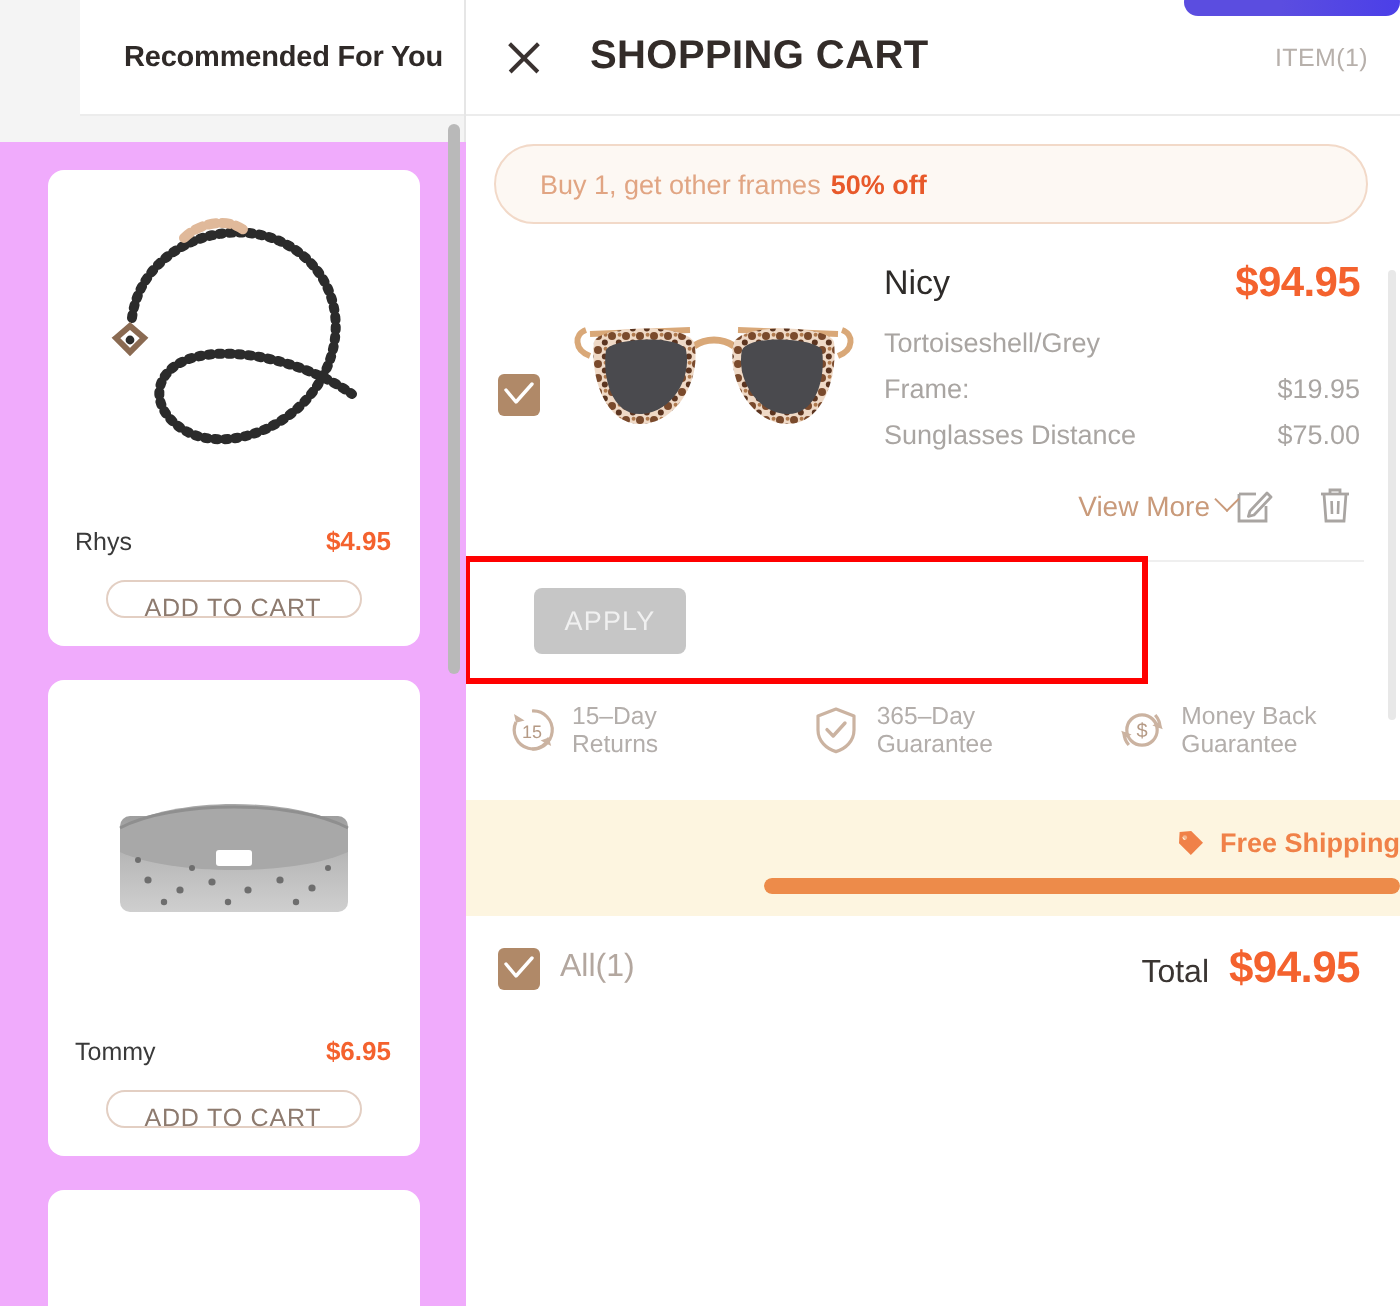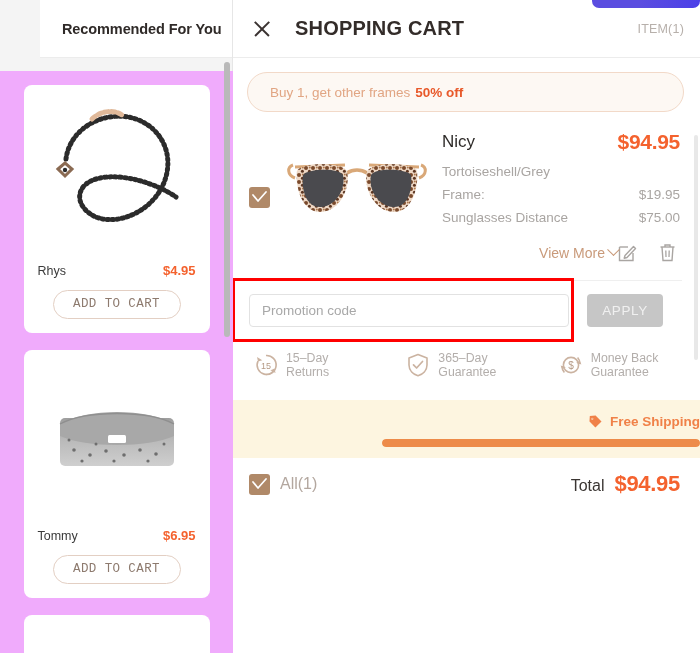--- a/index.html
+++ b/index.html
@@ -98,31 +98,31 @@
   .prod-price {
     font-size: 13px;
     font-weight: bold;
     color: #f4622e;
   }
 
   .add-cart-btn {
     display: block;
     width: 128px;
     margin: 12px auto 0 auto;
-    height: 29px;
+    height: 19px;
     line-height: 27px;
     text-align: center;
     border: 1px solid #e3cfc3;
     border-radius: 15px;
     background: #ffffff;
     color: #8d7a6e;
     font-size: 12.5px;
     letter-spacing: 0.4px;
     cursor: pointer;
-    font-family: Liberation Mono, monospace;
+    font-family: Liberation Sans, sans-serif;
   }
 
   .left-scrollbar {
     position: absolute;
     top: 62px;
     left: 224px;
     width: 6px;
     height: 275px;
     border-radius: 3px;
     background: #b9b9b9;
@@ -607,21 +607,20 @@
           </div>
         </div>
       </div>
     </div>
 
     <div class="item-divider"></div>
 
 
     <div class="coupon-row">
       <div class="red-highlight"></div>
-      <input class="coupon-input" type="text" placeholder="Promotion code" style="">
       <button class="apply-btn">APPLY</button>
     </div>
 
     <div class="badges">
       <div class="badge">
         <svg width="26" height="26" viewBox="0 0 26 26">
           <path d="M13 3.5 A9.5 9.5 0 1 1 5 9" fill="none" stroke="#cbb3a1" stroke-width="1.6"></path>
           <path d="M4 5 L5 9.4 L9.3 8.2 Z" fill="#cbb3a1"></path>
           <path d="M13 22.5 A9.5 9.5 0 0 0 21.5 17" fill="none" stroke="#cbb3a1" stroke-width="1.6"></path>
           <path d="M22.6 21 L21.4 16.8 L17.3 18.2 Z" fill="#cbb3a1"></path>

